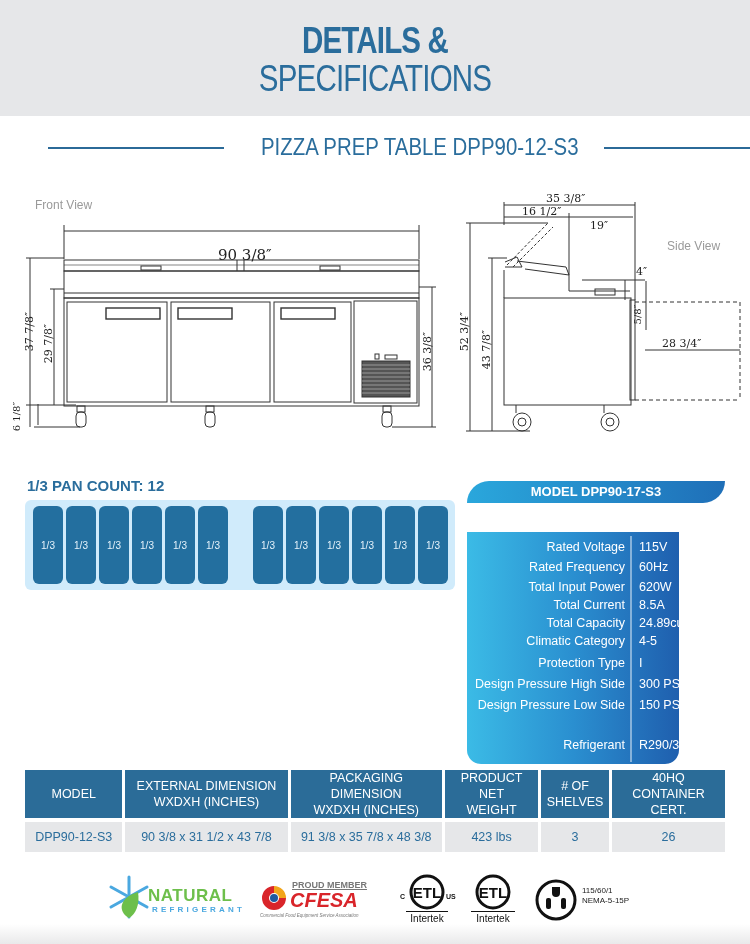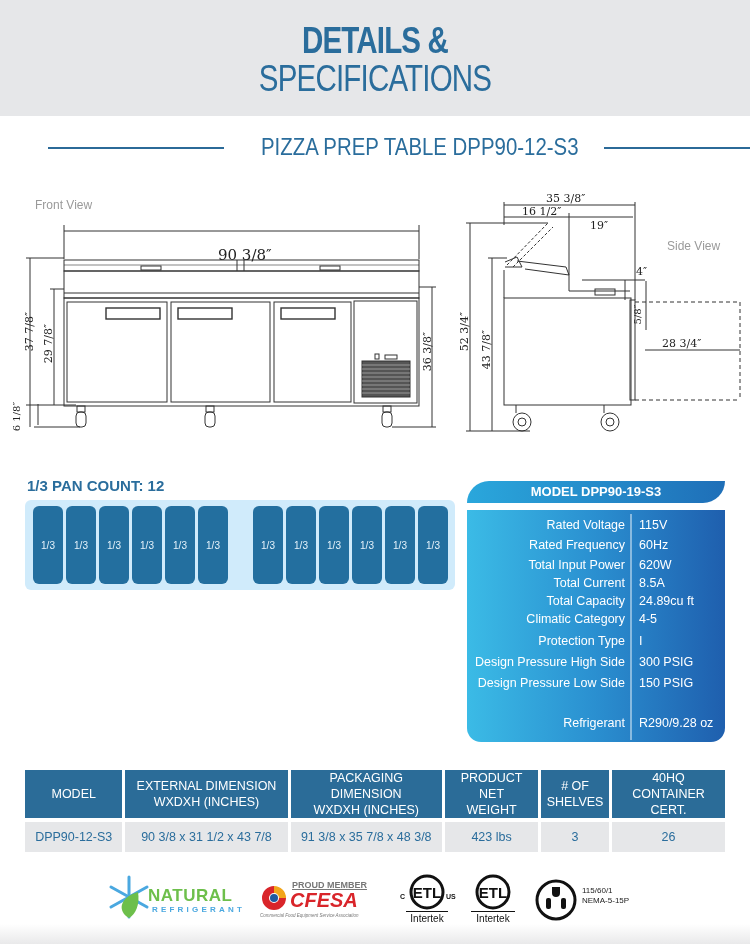--- a/index.html
+++ b/index.html
@@ -18,21 +18,21 @@
 
   .drawing { position: absolute; left: 0; top: 185px; width: 750px; height: 260px; }
   .drawing svg { position: absolute; left: 0; top: 0; }
   .view-label { position: absolute; font-size: 12px; color: #9a9a9a; }
 
   .pan-title { position: absolute; left: 27px; top: 477px; font-size: 15px; font-weight: bold; color: #2a6d9c; }
   .pan-tray { position: absolute; left: 25px; top: 500px; width: 430px; height: 90px; background: #d0ebfb; border-radius: 6px; }
   .pan { position: absolute; top: 6px; width: 30px; height: 78px; background: #236f9f; border-radius: 6px; color: #e5f2fb; font-size: 10px; display: flex; align-items: center; justify-content: center; }
 
   .spec-head { position: absolute; left: 467px; top: 481px; width: 258px; height: 22px; border-radius: 22px 0 22px 0; background: linear-gradient(90deg, #2aa7dc 0%, #1f6fb8 100%); color: #fff; font-weight: bold; font-size: 13px; text-align: center; line-height: 22px; }
-  .spec-box { position: absolute; left: 467px; top: 510px; width: 258px; height: 232px; border-radius: 0 0 14px 14px; background: linear-gradient(90deg, #3bbbe6 0%, #2a8fd0 50%, #1f5fae 100%); }
+  .spec-box { position: absolute; left: 467px; top: 532px; width: 212px; height: 232px; border-radius: 0 0 14px 14px; background: linear-gradient(90deg, #3bbbe6 0%, #2a8fd0 50%, #1f5fae 100%); }
   .spec-divider { position: absolute; left: 163px; top: 4px; width: 2px; height: 226px; background: rgba(255,255,255,0.45); }
   .spec-row { position: absolute; left: 0; width: 258px; height: 20px; color: #fff; font-size: 12.5px; }
   .spec-row .k { position: absolute; right: 100px; white-space: nowrap; text-align: right; }
   .spec-row .v { position: absolute; left: 172px; white-space: nowrap; }
 
   .dim-table { position: absolute; left: 22px; top: 766px; width: 706px; border-collapse: separate; border-spacing: 3px 4px; }
   .dim-table th { background: #2b6c98; color: #fff; font-weight: normal; font-size: 12.5px; height: 46px; text-align: center; line-height: 16px; padding: 0 2px; }
   .dim-table td { background: #e6e7e9; color: #2a6d9c; font-size: 12.5px; height: 30px; text-align: center; white-space: nowrap; }
 
   .footer { position: absolute; left: 0; top: 866px; width: 750px; height: 78px; }
@@ -197,21 +197,21 @@
   <div class="pan" style="left:140px">1/3</div>
   <div class="pan" style="left:173px">1/3</div>
   <div class="pan" style="left:228px">1/3</div>
   <div class="pan" style="left:261px">1/3</div>
   <div class="pan" style="left:294px">1/3</div>
   <div class="pan" style="left:327px">1/3</div>
   <div class="pan" style="left:360px">1/3</div>
   <div class="pan" style="left:393px">1/3</div>
 </div>
 
-<div class="spec-head">MODEL DPP90-19-S3</div>
+<div class="spec-head">MODEL DPP90-17-S3</div>
 <div class="spec-box">
   <div class="spec-divider"></div>
   <div class="spec-row" style="top:8px">
       <span class="k">Rated  Voltage</span>
       <span class="v">115V</span>
     </div>
   <div class="spec-row" style="top:28px">
       <span class="k">Rated  Frequency</span>
       <span class="v">60Hz</span>
     </div>
@@ -238,21 +238,21 @@
   <div class="spec-row" style="top:145px">
       <span class="k">Design Pressure High Side</span>
       <span class="v">300 PSIG</span>
     </div>
   <div class="spec-row" style="top:166px">
       <span class="k">Design Pressure Low Side</span>
       <span class="v">150 PSIG</span>
     </div>
   <div class="spec-row" style="top:206px">
       <span class="k">Refrigerant</span>
-      <span class="v">R290/9.28 oz</span>
+      <span class="v">R290/3.91 oz</span>
     </div>
 </div>
 
 <table class="dim-table">
   <thead>
     <tr>
       <th style="width:98px"><span>MODEL</span></th>
       <th style="width:163px"><span>EXTERNAL DIMENSION</span><br><span>WXDXH (INCHES)</span></th>
       <th style="width:152px"><span>PACKAGING DIMENSION</span><br><span>WXDXH (INCHES)</span></th>
       <th style="width:94px"><span>PRODUCT NET</span><br><span>WEIGHT</span></th>

